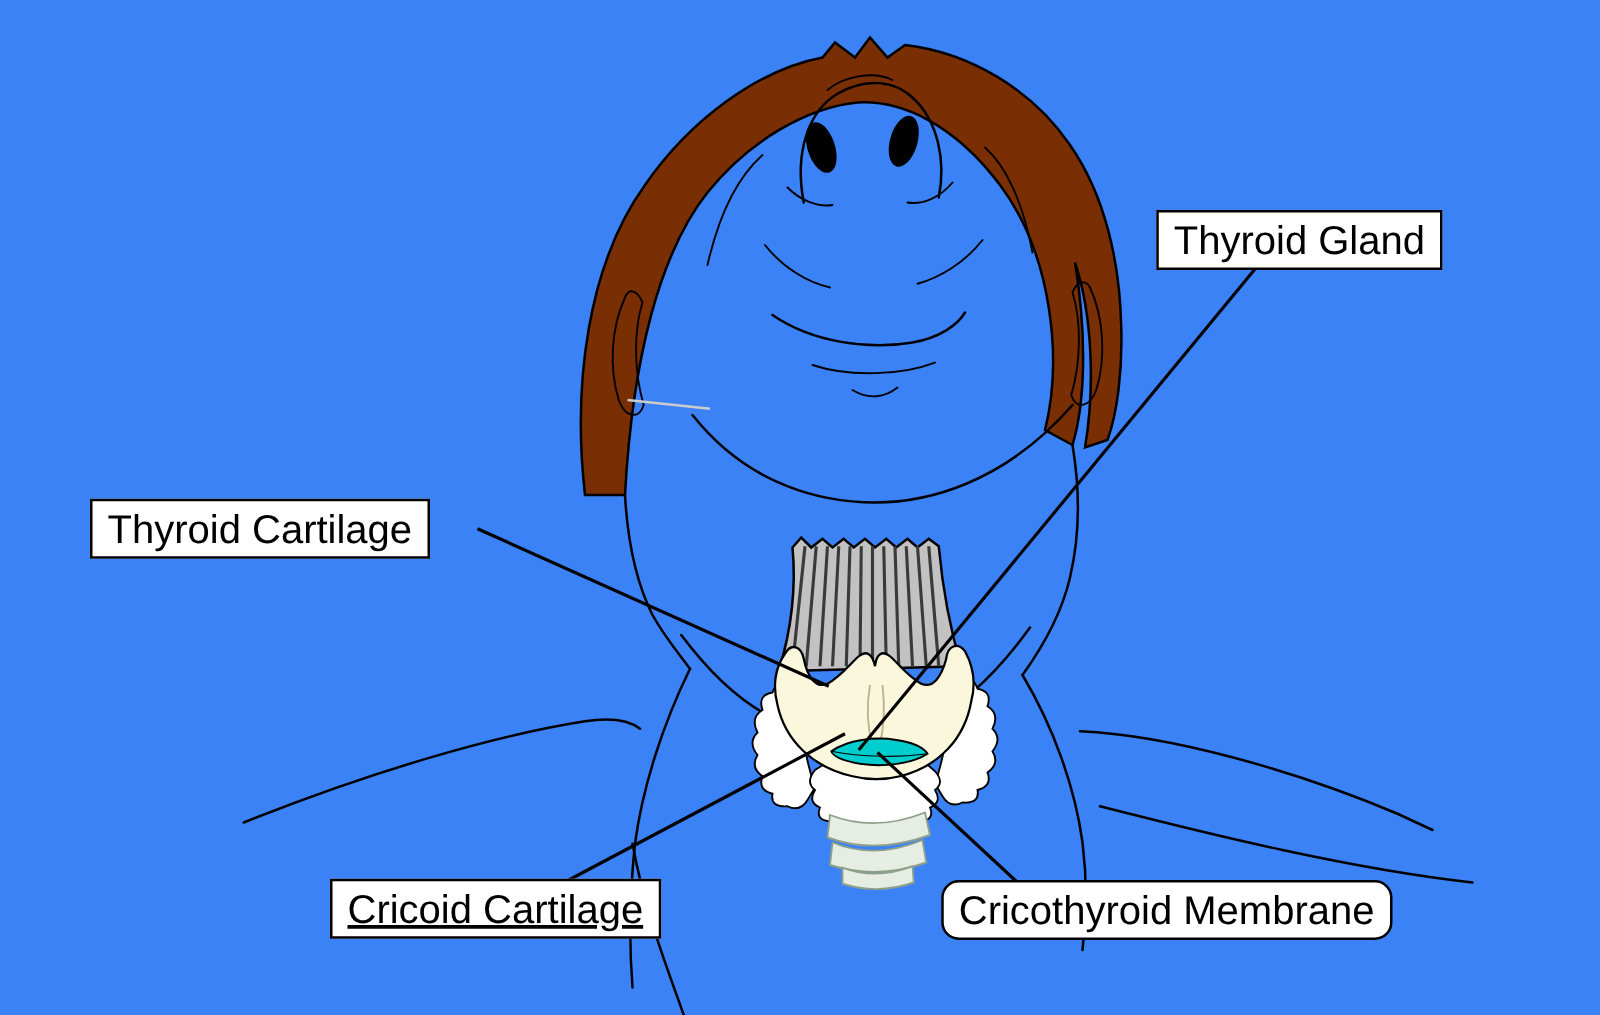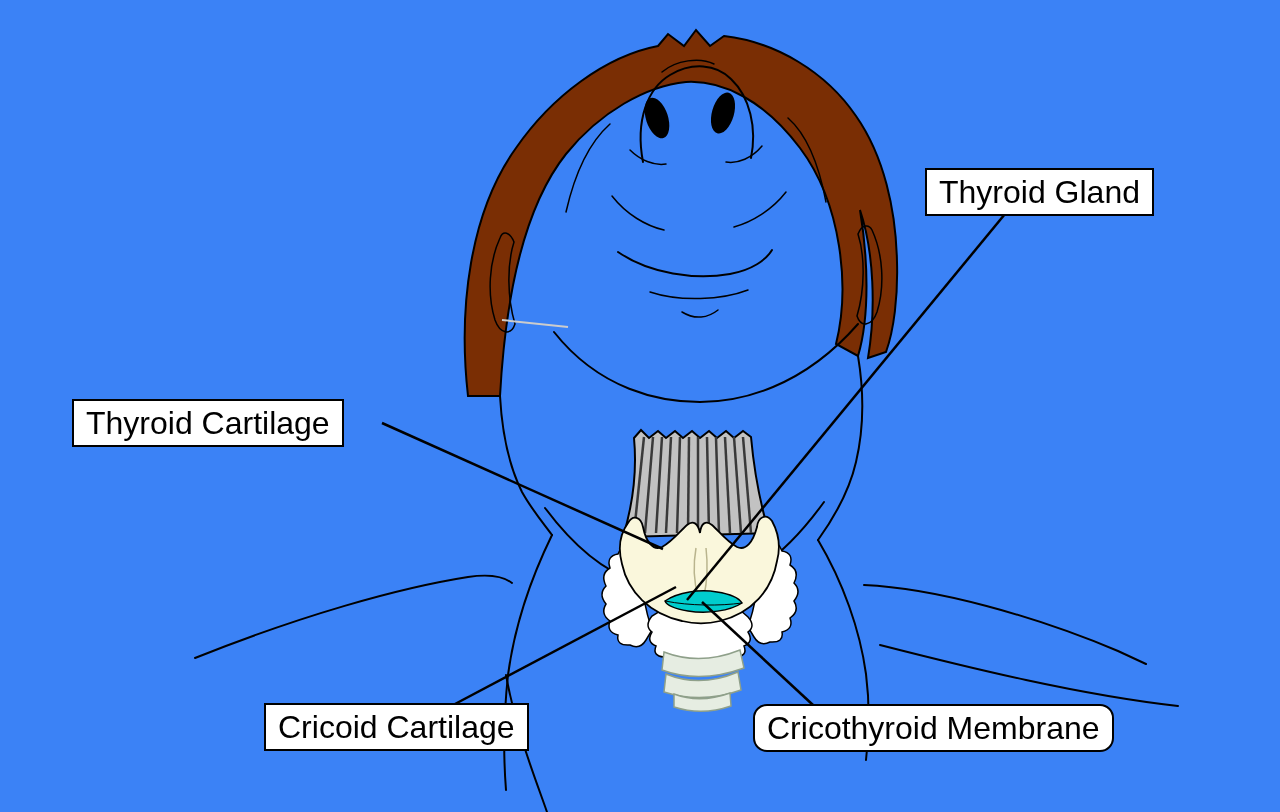--- a/index.html
+++ b/index.html
@@ -3,21 +3,21 @@
 <meta charset="utf-8">
 <style>
   html,body{margin:0;padding:0;background:#fff;}
   #stage{position:relative;width:1280px;height:812px;background:#3b82f6;overflow:hidden;
          font-family:"Liberation Sans",sans-serif;text-align:right;}
   #art{position:absolute;left:0;top:0;}
   .label{position:absolute;border:2px solid #000;background:#fff;color:#000;
          font-size:32px;line-height:38px;padding:3px 12px;white-space:nowrap;}
   .lbl-thyroid-gland{left:925px;top:168px;}
   .lbl-thyroid-cartilage{left:52px;top:399px;margin-left:20px;}
-  .lbl-cricoid-cartilage{left:264px;top:703px;}
+  .lbl-cricoid-cartilage{left:264px;top:703px;text-decoration:underline;}
   .lbl-cricothyroid-membrane{left:753px;top:704px;border-radius:14px;}
   .outline{fill:none;stroke:#000;stroke-width:2;stroke-linecap:round;}
   .thin{fill:none;stroke:#000;stroke-width:1.5;stroke-linecap:round;}
   .leader{stroke:#000;stroke-width:2.5;}
 </style>
 </head>
 <body>
 
 <div id="stage">
 

